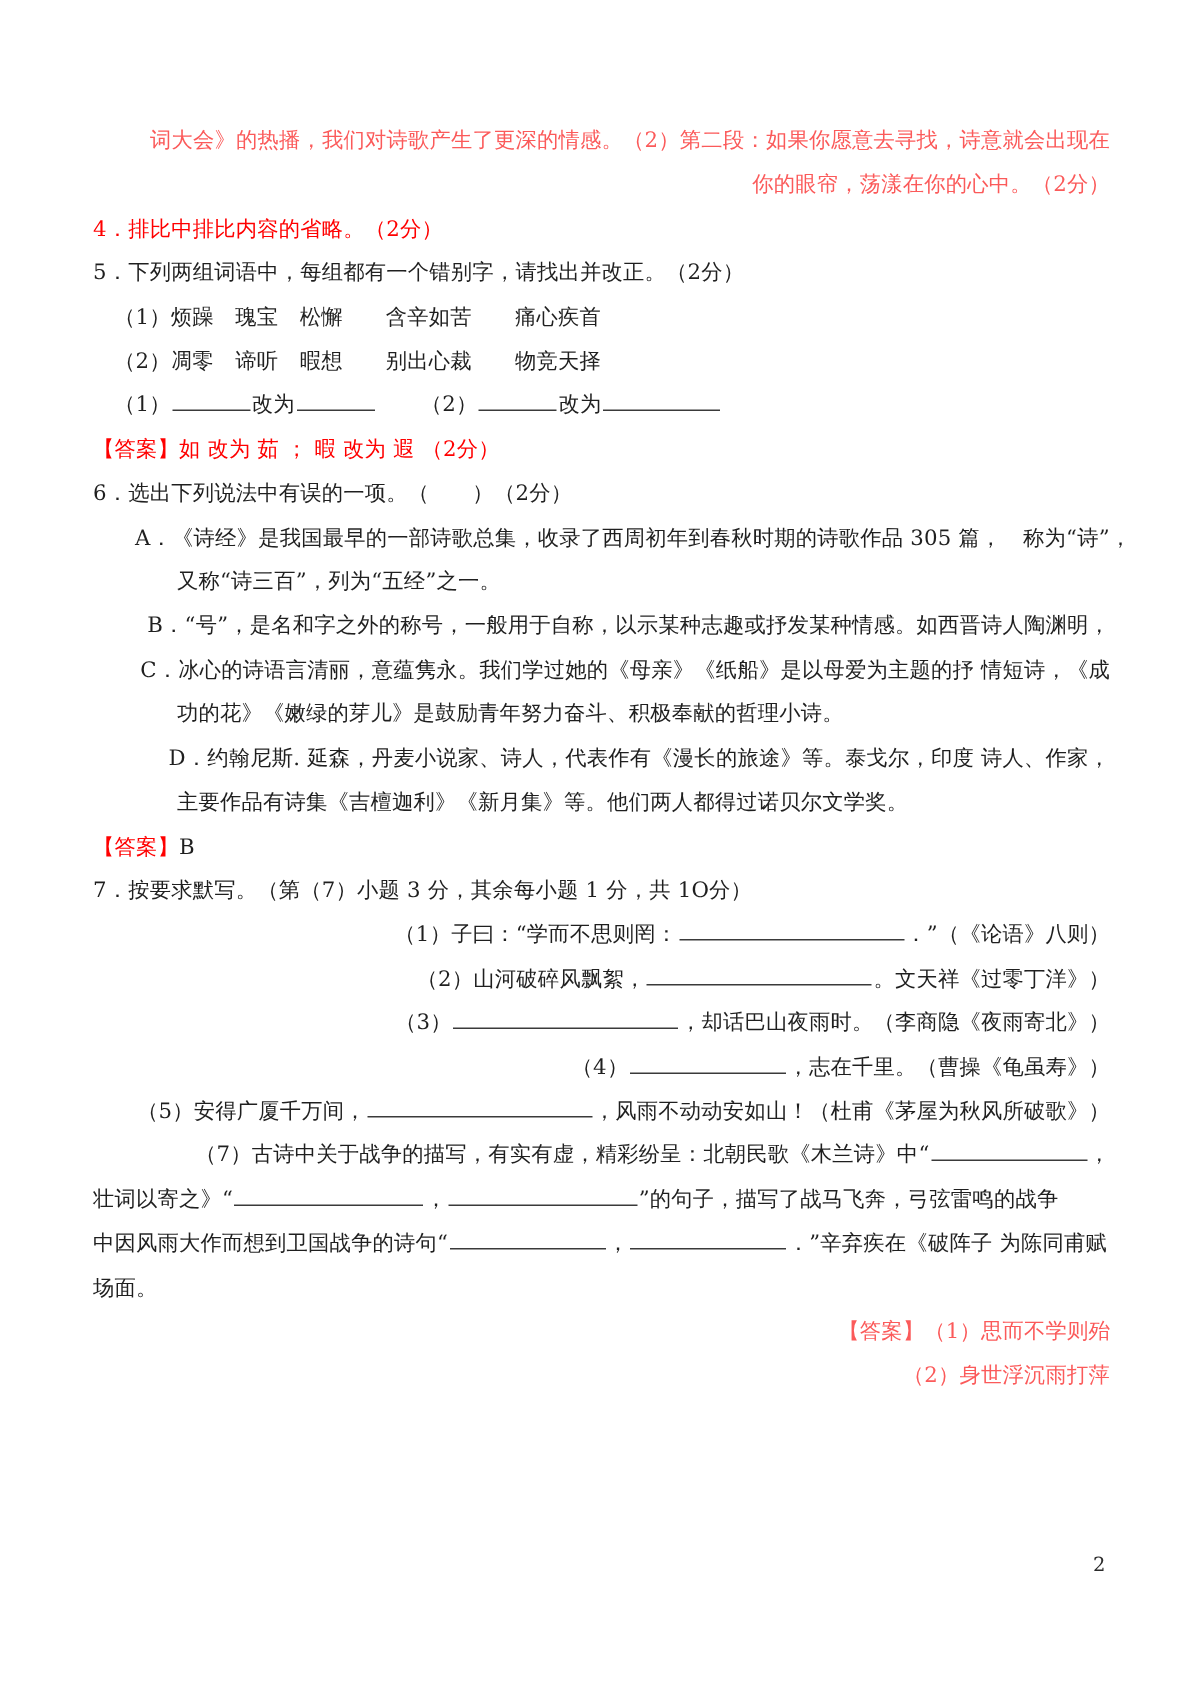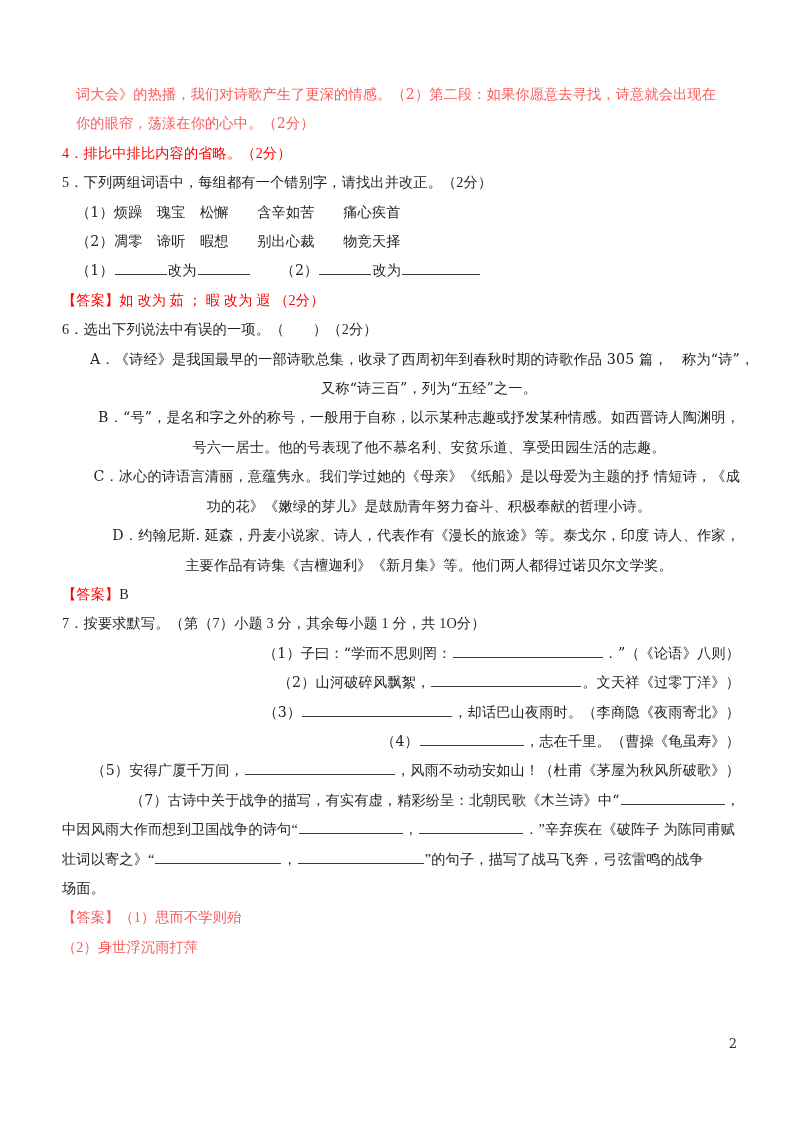--- a/index.html
+++ b/index.html
@@ -31,25 +31,26 @@
     line-height: 29.4px;
     letter-spacing: 0.15px;
     white-space: nowrap;
     color: #1f1f1f;
   }
   .red {
     color: #ff0000;
   }
   .softred {
     color: #fb5a5a;
+    text-align: right;
   }
-  .ind0  { padding-left: 0px; font-family: Liberation Serif, serif; }
+  .ind0  { padding-left: 0px; }
   .ind1  { padding-left: 14px; }
   .ind2  { padding-left: 28px; text-align: right; }
-  .ind4  { padding-left: 56px; text-align: center; }
+  .ind4  { padding-left: 56px; }
 
   .blank {
     display: inline-block;
     border-bottom: 1px solid #3a3a3a;
     vertical-align: baseline;
     height: 0.95em;
     margin: 0 1px;
   }
   .b-xs { width: 52px; }
   .b-sm { width: 78px; }
@@ -83,21 +84,20 @@
     <div class="line ind1">（2）凋零　谛听　暇想　　别出心裁　　物竞天择</div>
     <div class="line ind1"><span>（1）</span><span class="blank b-xs"></span><span>改为</span><span class="blank b-xs"></span><span class="sp3"></span><span>（2）</span><span class="blank b-xs"></span><span>改为</span><span class="blank b-sm"></span></div>
     <div class="line ind0 red">【答案】如 改为 茹 ； 暇 改为 遐 （2分）</div>
 
     <div class="line ind0">6．选出下列说法中有误的一项。（　　）（2分）</div>
 
     <div class="line ind2"><span>A．</span><span>《诗经》是我国最早的一部诗歌总集，收录了西周初年到春秋时期的诗歌作品 305 篇，　称为“诗”，</span></div>
     <div class="line ind4">又称“诗三百”，列为“五经”之一。</div>
 
     <div class="line ind2"><span>B．</span><span>“号”，是名和字之外的称号，一般用于自称，以示某种志趣或抒发某种情感。如西晋诗人陶渊明，</span></div>
-    <div class="line ind4">号六一居士。他的号表现了他不慕名利、安贫乐道、享受田园生活的志趣。</div>
 
     <div class="line ind2"><span>C．</span><span>冰心的诗语言清丽，意蕴隽永。我们学过她的《母亲》《纸船》是以母爱为主题的抒 情短诗，《成</span></div>
     <div class="line ind4">功的花》《嫩绿的芽儿》是鼓励青年努力奋斗、积极奉献的哲理小诗。</div>
 
     <div class="line ind2"><span>D．</span><span>约翰尼斯. 延森，丹麦小说家、诗人，代表作有《漫长的旅途》等。泰戈尔，印度 诗人、作家，</span></div>
     <div class="line ind4">主要作品有诗集《吉檀迦利》《新月集》等。他们两人都得过诺贝尔文学奖。</div>
 
     <div class="line ind0"><span class="red">【答案】</span><span>B</span></div>
 
     <div class="line ind0">7．按要求默写。（第（7）小题 3 分，其余每小题 1 分，共 1O分）</div>
@@ -109,23 +109,23 @@
     <div class="line ind2"><span>（3）</span><span class="blank b-xl"></span><span>，却话巴山夜雨时。（李商隐《夜雨寄北》）</span></div>
 
     <div class="line ind2"><span>（4）</span><span class="blank b-md"></span><span>，志在千里。（曹操《龟虽寿》）</span></div>
 
     <div class="line ind2"><span>（5）安得广厦千万间，</span><span class="blank b-xl"></span><span>，风雨不动动安如山！（杜甫《茅屋为秋风所破歌》）</span></div>
 
 
     <div class="line ind2"><span>（7）古诗中关于战争的描写，有实有虚，精彩纷呈：北朝民歌《木兰诗》中“</span><span class="blank b-md"></span><span>，</span></div>
 
 
+    <div class="line ind0"><span>壮词以寄之》“</span><span class="blank b-lg"></span><span>，</span><span class="blank b-lg"></span><span>”的句子，描写了战马飞奔，弓弦雷鸣的战争</span></div>
+
     <div class="line ind0"><span>中因风雨大作而想到卫国战争的诗句“</span><span class="blank b-md"></span><span>，</span><span class="blank b-md"></span><span>．”辛弃疾在《破阵子 为陈同甫赋</span></div>
-
-    <div class="line ind0"><span>壮词以寄之》“</span><span class="blank b-lg"></span><span>，</span><span class="blank b-lg"></span><span>”的句子，描写了战马飞奔，弓弦雷鸣的战争</span></div>
 
     <div class="line ind0">场面。</div>
 
 
     <div class="line ind0 softred">【答案】（1）思而不学则殆</div>
     <div class="line ind0 softred">（2）身世浮沉雨打萍</div>
 
   </div>
 
   <div class="pagenum">2</div>

